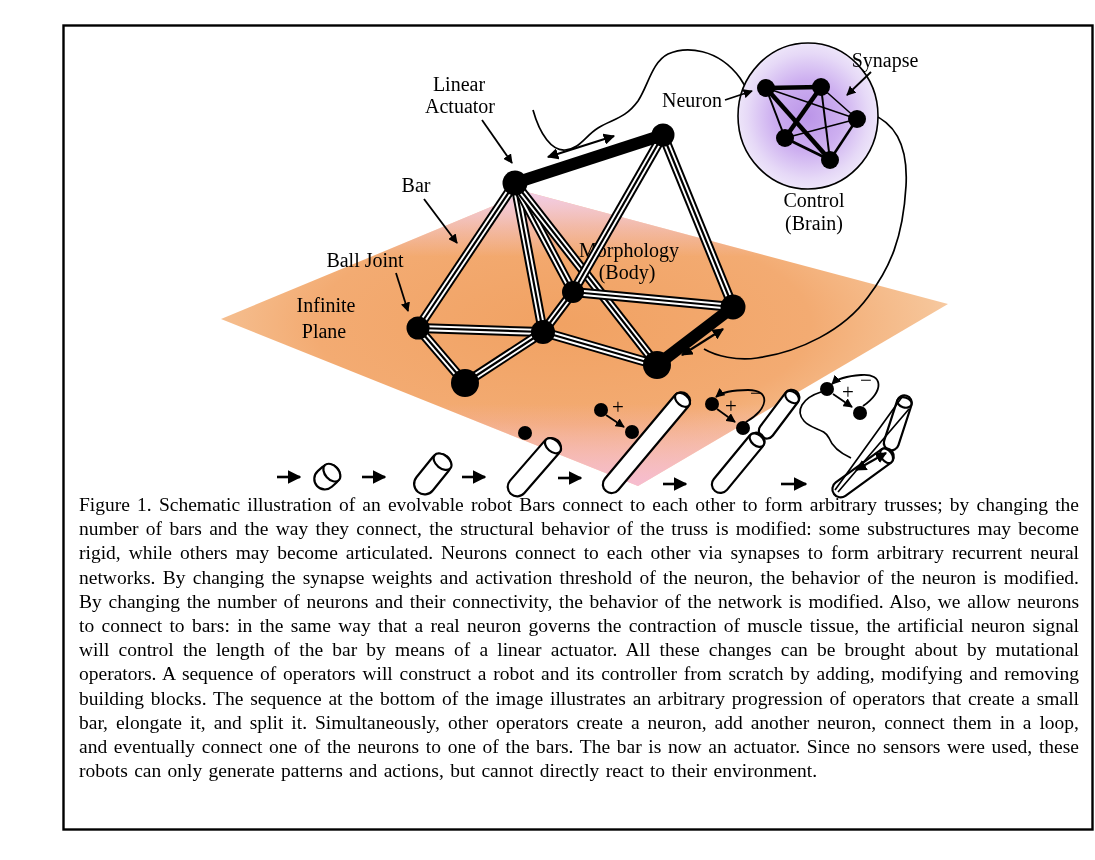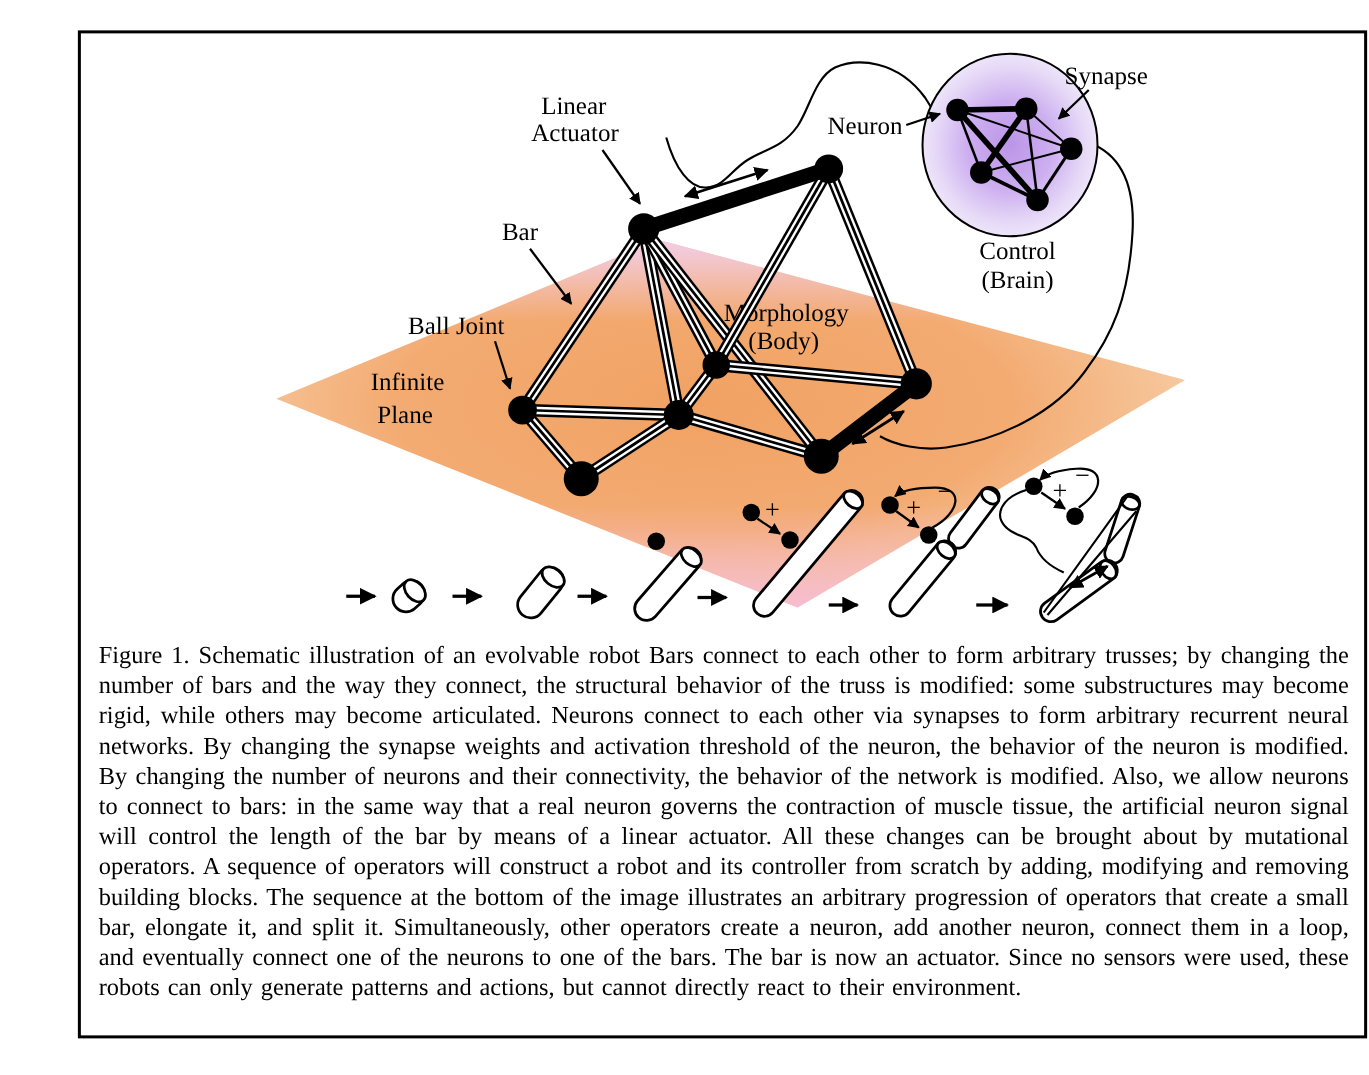--- a/index.html
+++ b/index.html
@@ -14,21 +14,21 @@
   .act{stroke:#000;stroke-width:12;fill:none;stroke-linecap:butt;}
   .wire{stroke:#000;stroke-width:1.7;fill:none;}
   .larrow{stroke:#000;stroke-width:1.8;fill:none;}
   .darrow{stroke:#000;stroke-width:2.2;fill:none;}
   .sarrow{stroke:#000;stroke-width:2.6;fill:none;}
   .cyl{fill:#fff;stroke:#000;stroke-width:2.2;}
   .thin{stroke:#000;stroke-width:1.7;fill:none;}
   .node{fill:#000;}
   .syn{stroke:#000;fill:none;}
   #caption{
-    position:absolute;left:79px;top:513px;width:1000px;
+    position:absolute;left:79px;top:493px;width:1000px;
     font-size:19.5px;line-height:24.2px;text-align:justify;
     word-spacing:1.5px;color:#000;
   }
 </style>
 </head>
 <body>
 
 <div id="stage">
 <svg width="1095" height="860" viewBox="0 0 1095 860" xmlns="http://www.w3.org/2000/svg">
   <defs>

